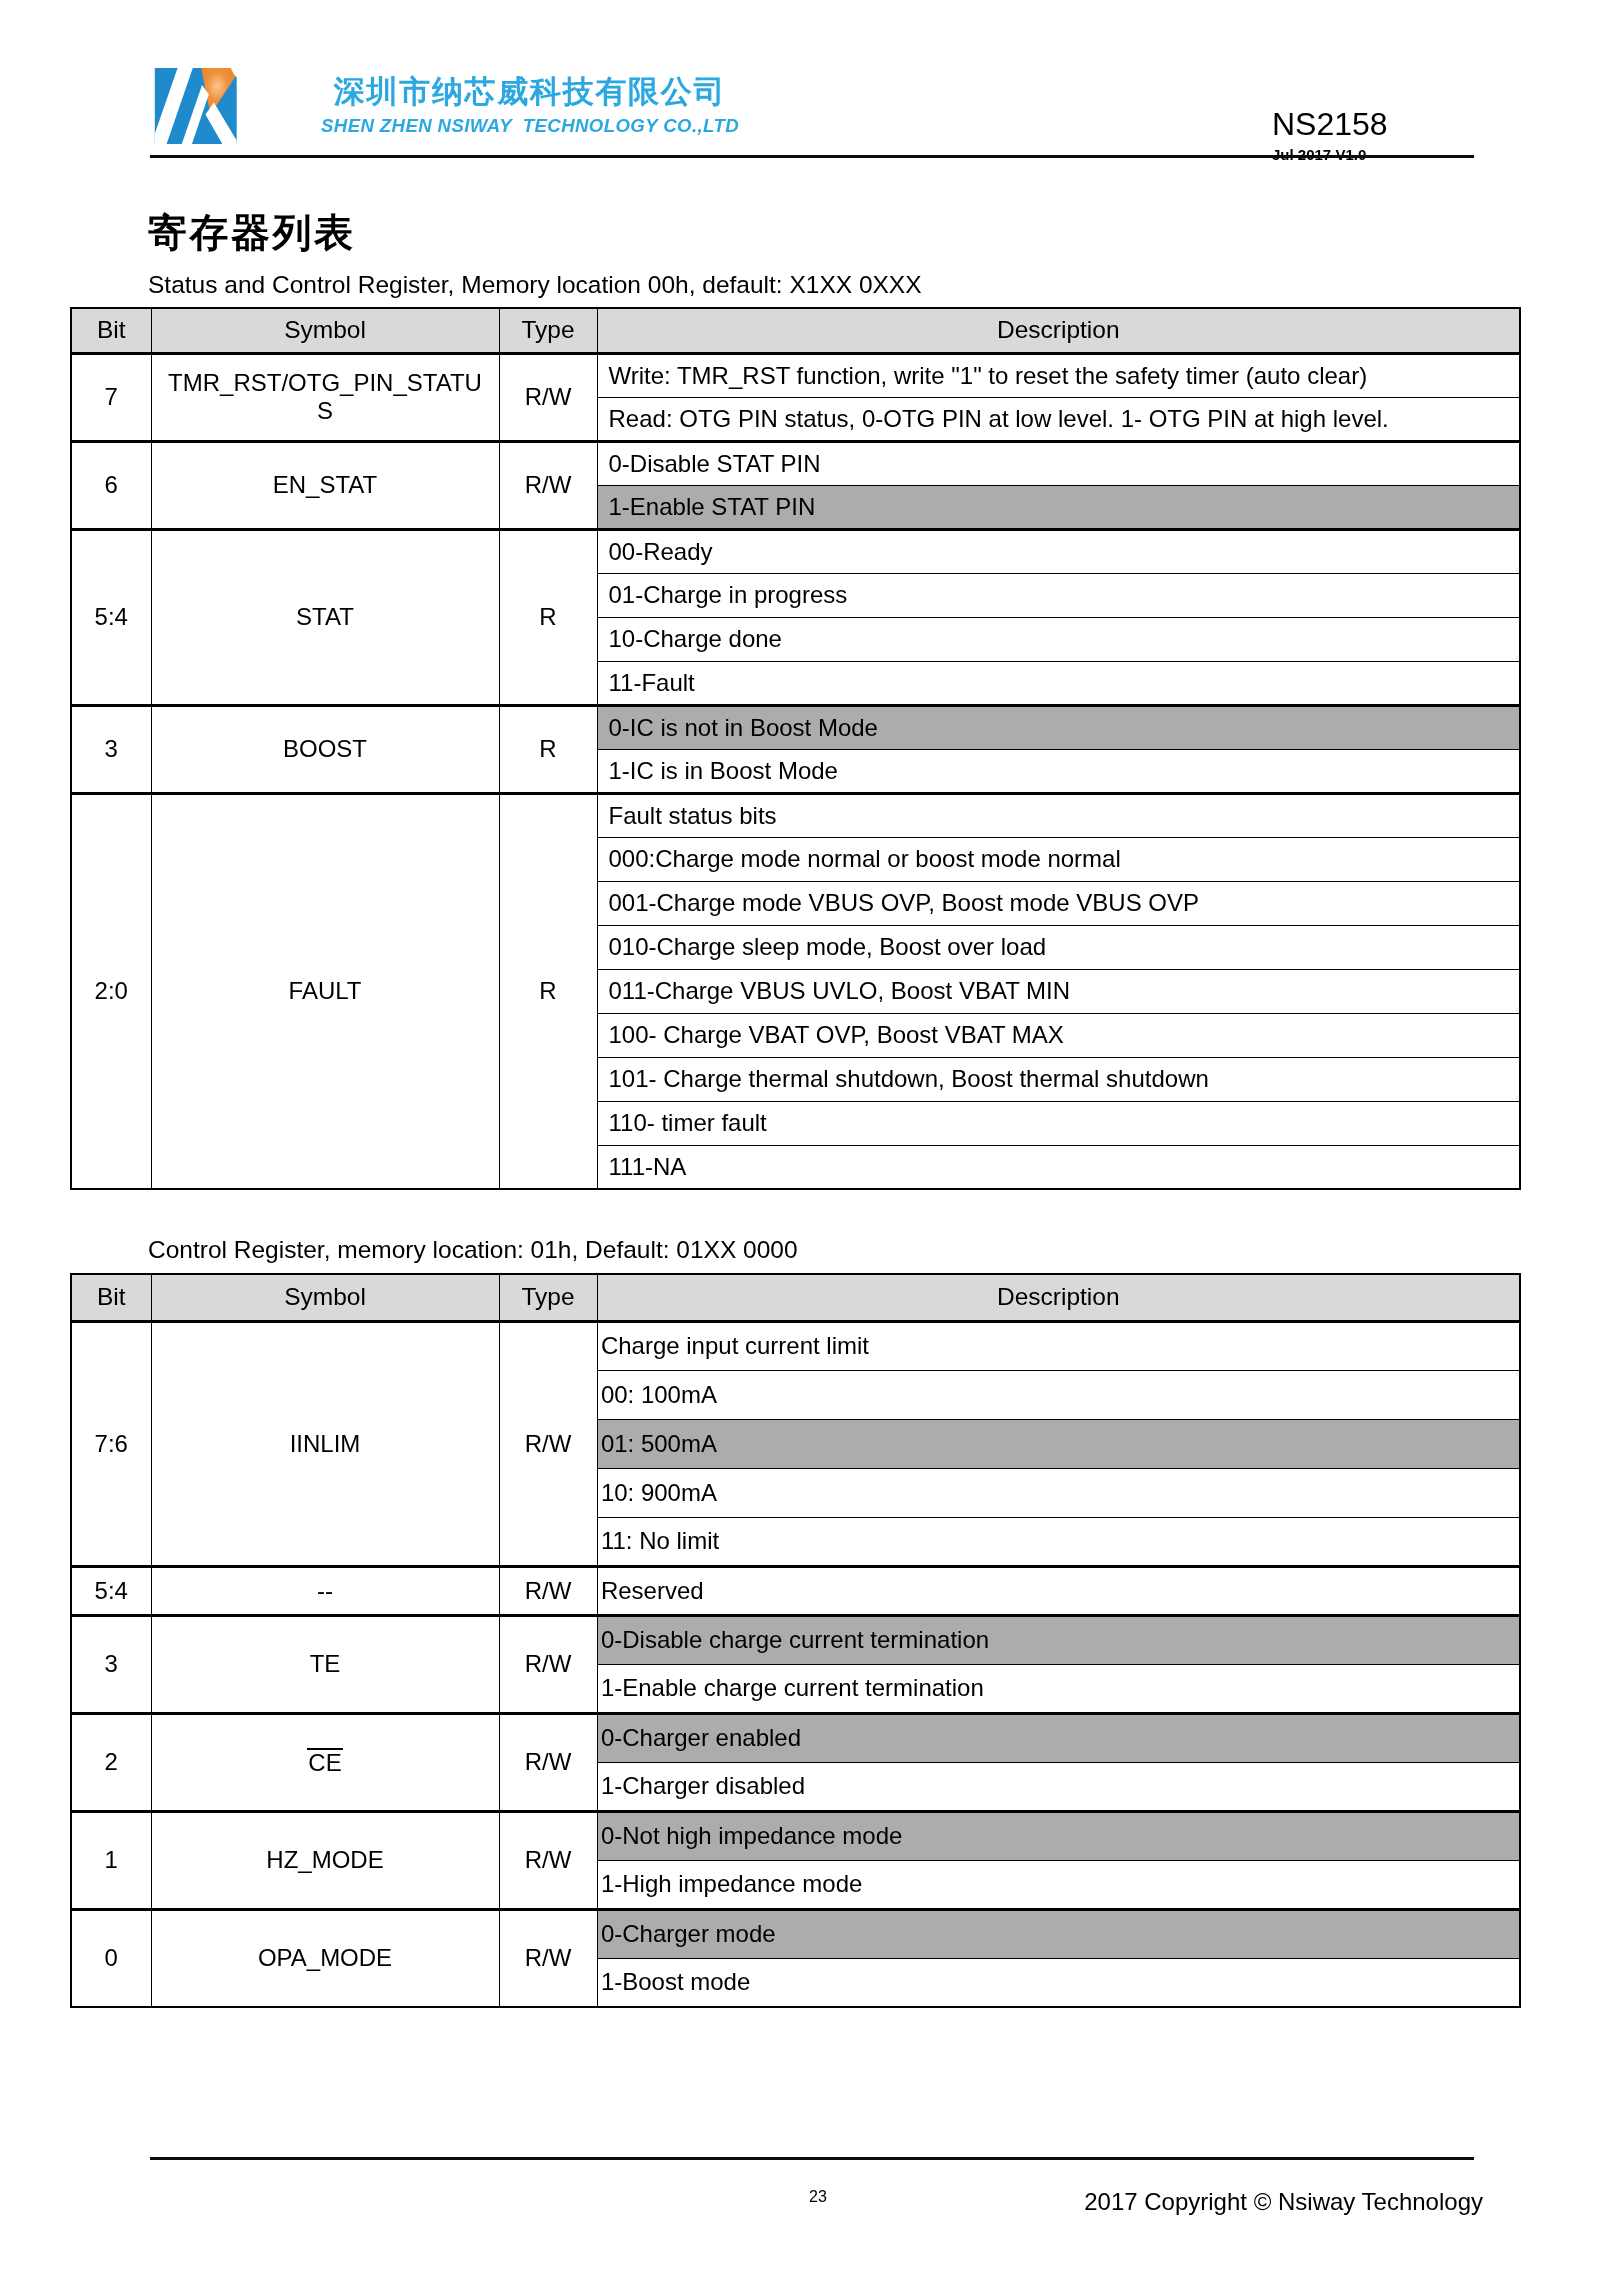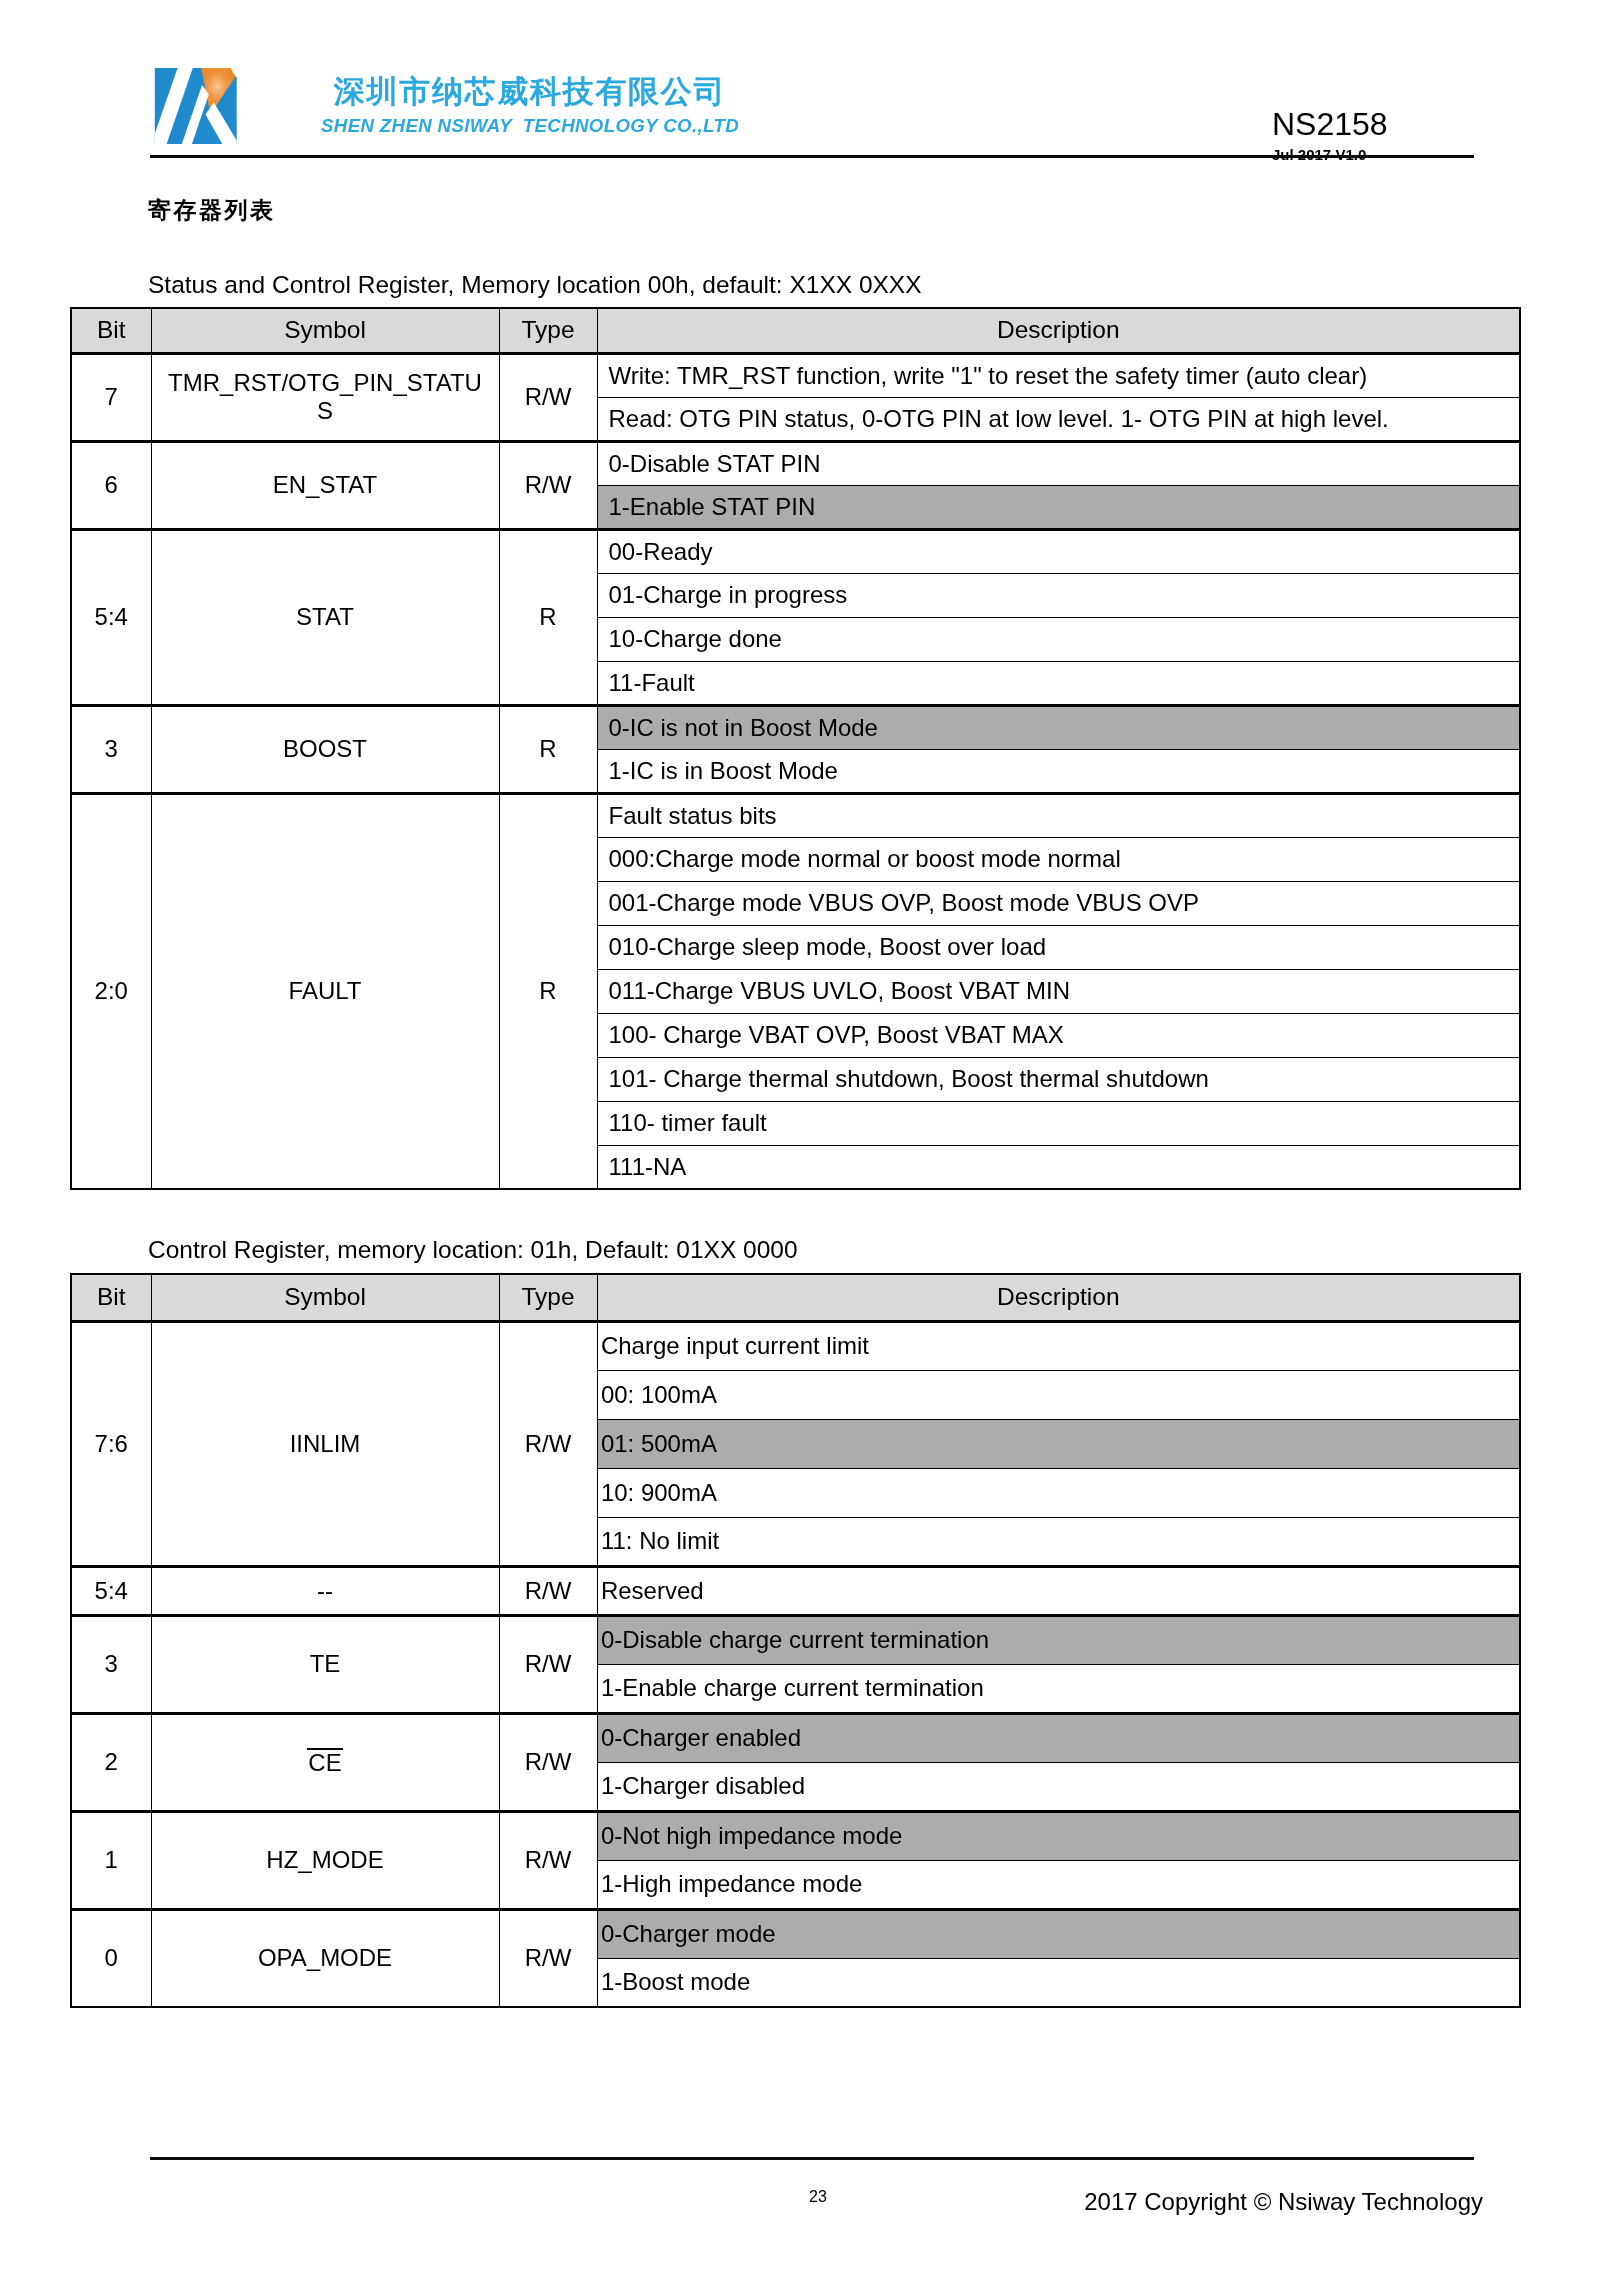--- a/index.html
+++ b/index.html
@@ -25,21 +25,21 @@
   .company .cn{font-size:31px;font-weight:bold;letter-spacing:1.7px;line-height:1.15;}
   .company .en{font-size:18.6px;font-weight:bold;white-space:pre;margin-top:5px;letter-spacing:0.4px;font-style:italic;}
   .doc-id{position:absolute;left:1272px;top:57px;}
   .doc-id .part{font-size:32px;font-weight:normal;line-height:1.2;margin-top:48px;}
   .doc-id .rev{font-size:15px;font-weight:bold;margin-top:3px;}
   .rule{position:absolute;left:150px;width:1324px;height:3.4px;background:#0b0b0b;}
   .rule.top{top:155px;}
   .rule.bottom{top:2157px;}
 
   
-  .page-title{position:absolute;left:148px;top:195px;font-size:23px;font-weight:600;
+  .page-title{position:absolute;left:148px;top:206px;font-size:39px;font-weight:600;
     font-family:Liberation Serif, serif;letter-spacing:2.5px;}
   .tbl-caption{position:absolute;left:148px;font-size:24.5px;}
   .cap1{top:271px;}
   .cap2{top:1236px;}
 
   
   .tblwrap{position:absolute;left:70px;width:1451px;}
   .t1{top:307px;}
   .t2{top:1273px;}
   table{border-collapse:collapse;table-layout:fixed;width:1451px;}

